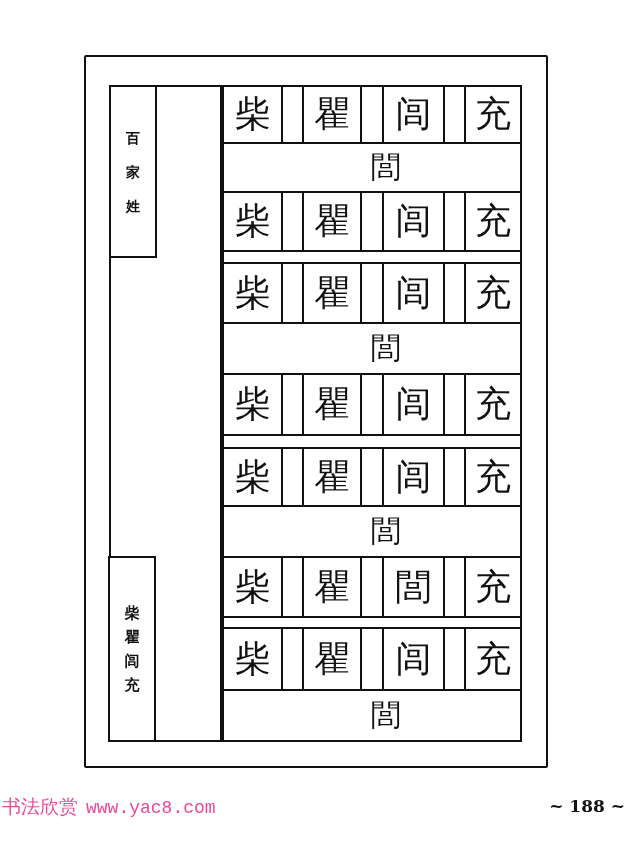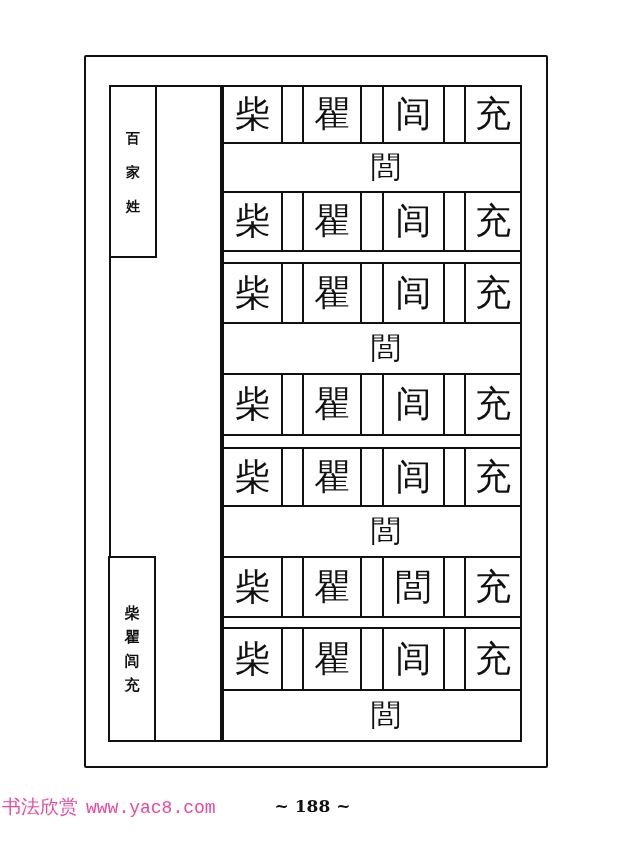--- a/index.html
+++ b/index.html
@@ -38,21 +38,21 @@
   .cell.gap { font-size:0; }
   .annot {
     position:absolute; left:0; width:300px; border:2px solid #111; box-sizing:border-box;
     display:flex; align-items:center; justify-content:center;
     font-size:30px; color:#111; background:#fff;
   }
   .annot span { position:relative; left:14px; }
   .thin { position:absolute; left:0; width:300px; border:2px solid #111; box-sizing:border-box; background:#fff; }
 
   .page-number {
-    position:absolute; left:0; width:625px; top:796px; text-align:center;
+    position:absolute; left:0; width:625px; top:796px; text-align:right;
     font-family:"DejaVu Serif", serif; font-weight:bold; font-size:17px; color:#111;
   }
   .watermark {
     position:absolute; left:2px; top:794px; font-size:19px; color:#ec4899;
     font-family:"Liberation Serif", serif; white-space:nowrap;
   }
   .watermark .url { font-family:"Liberation Mono", monospace; font-size:18px; margin-left:8px; }
 </style>
 </head>
 <body>

